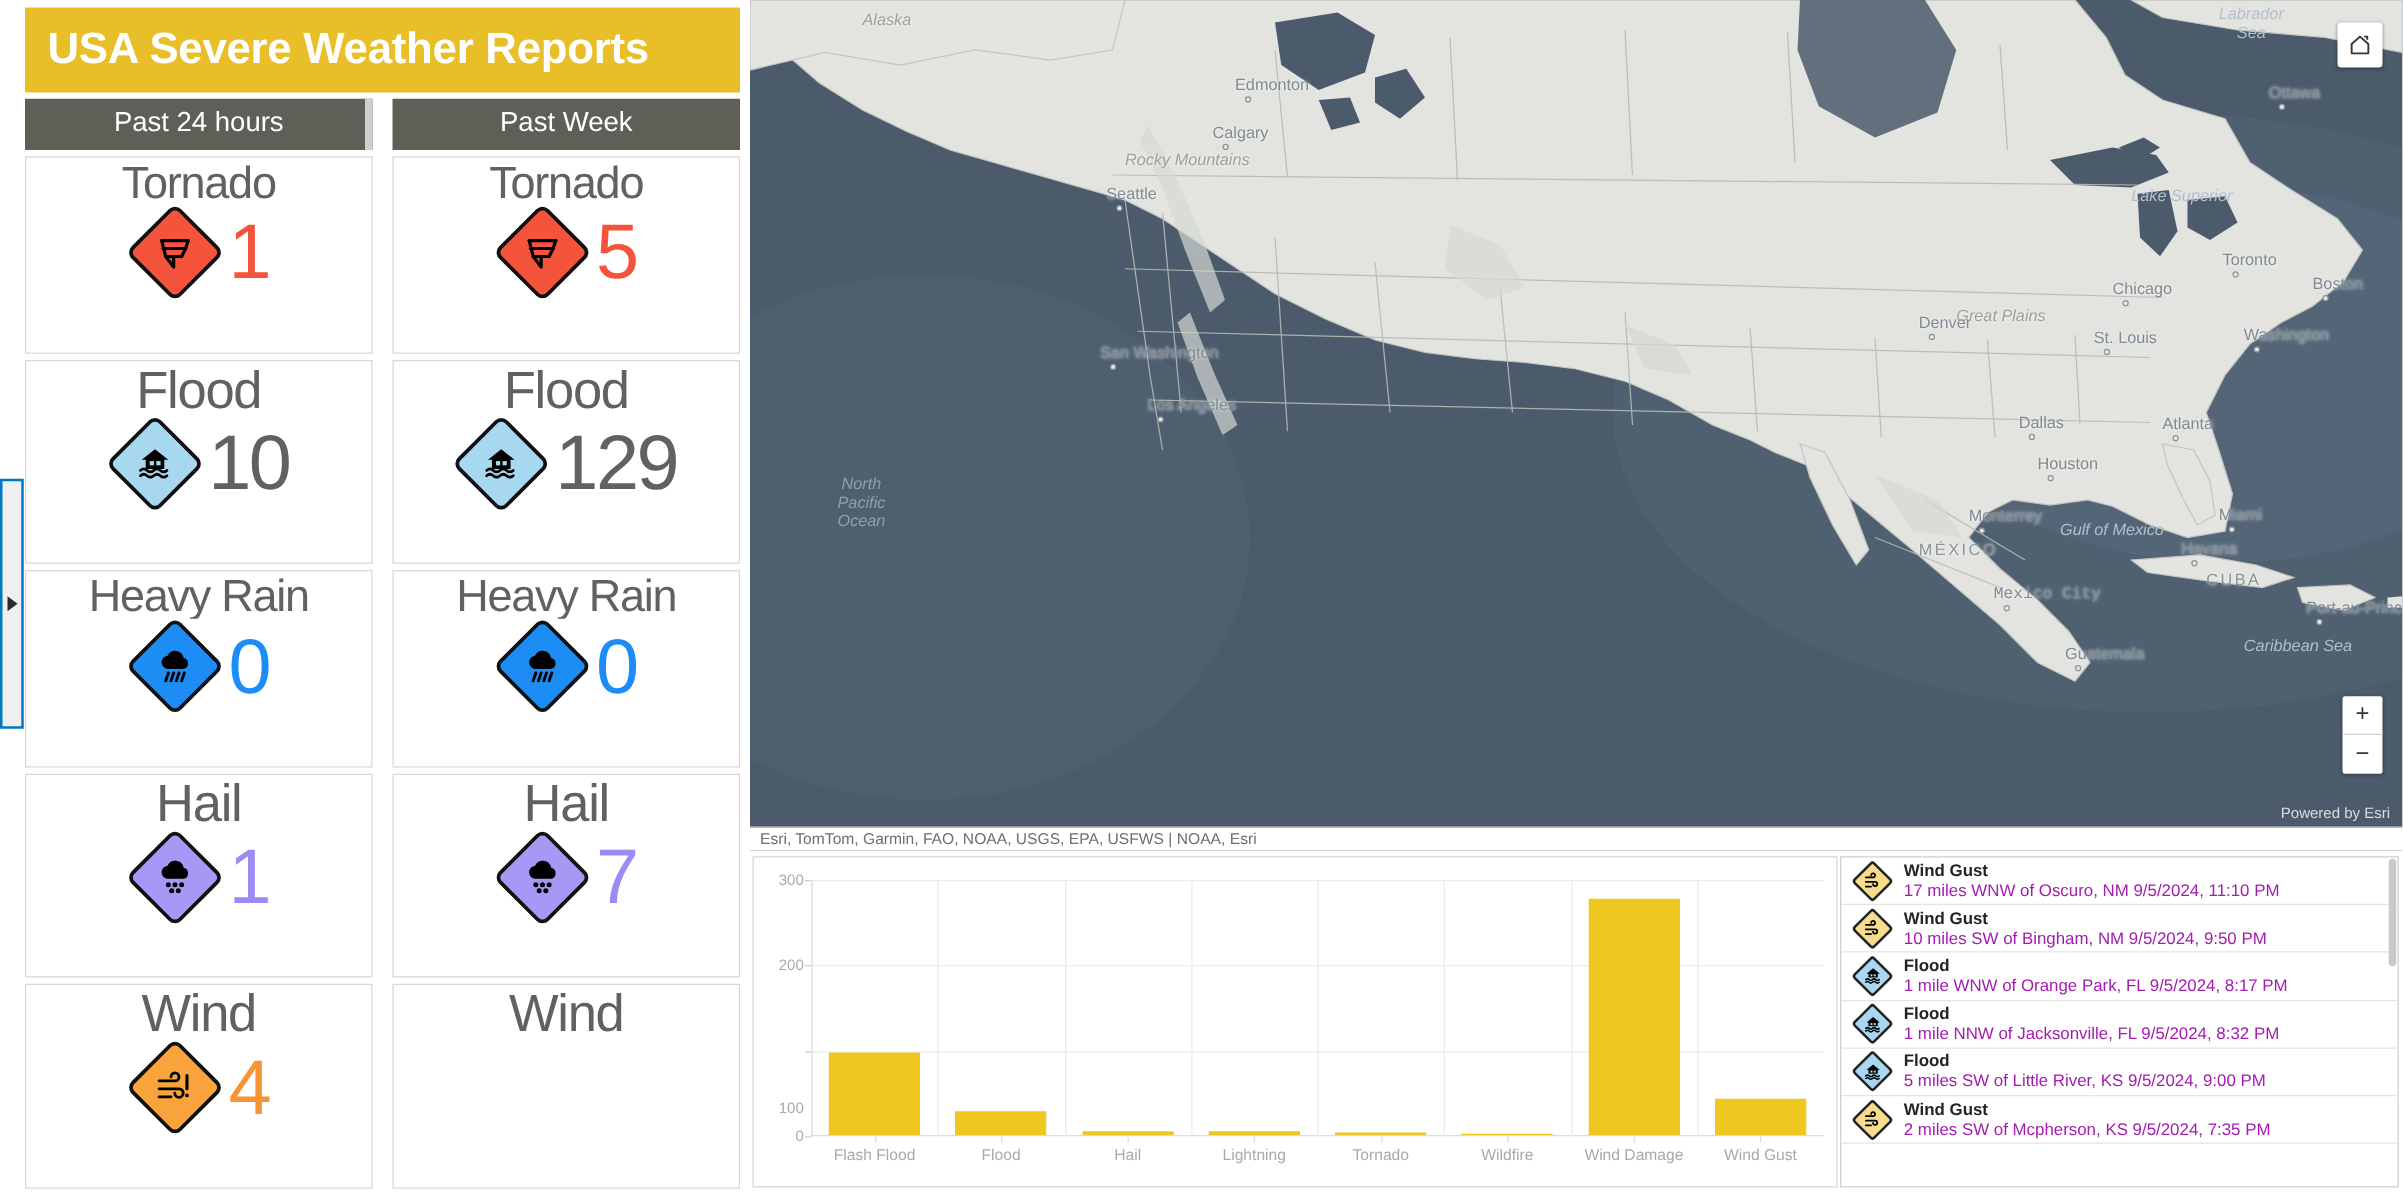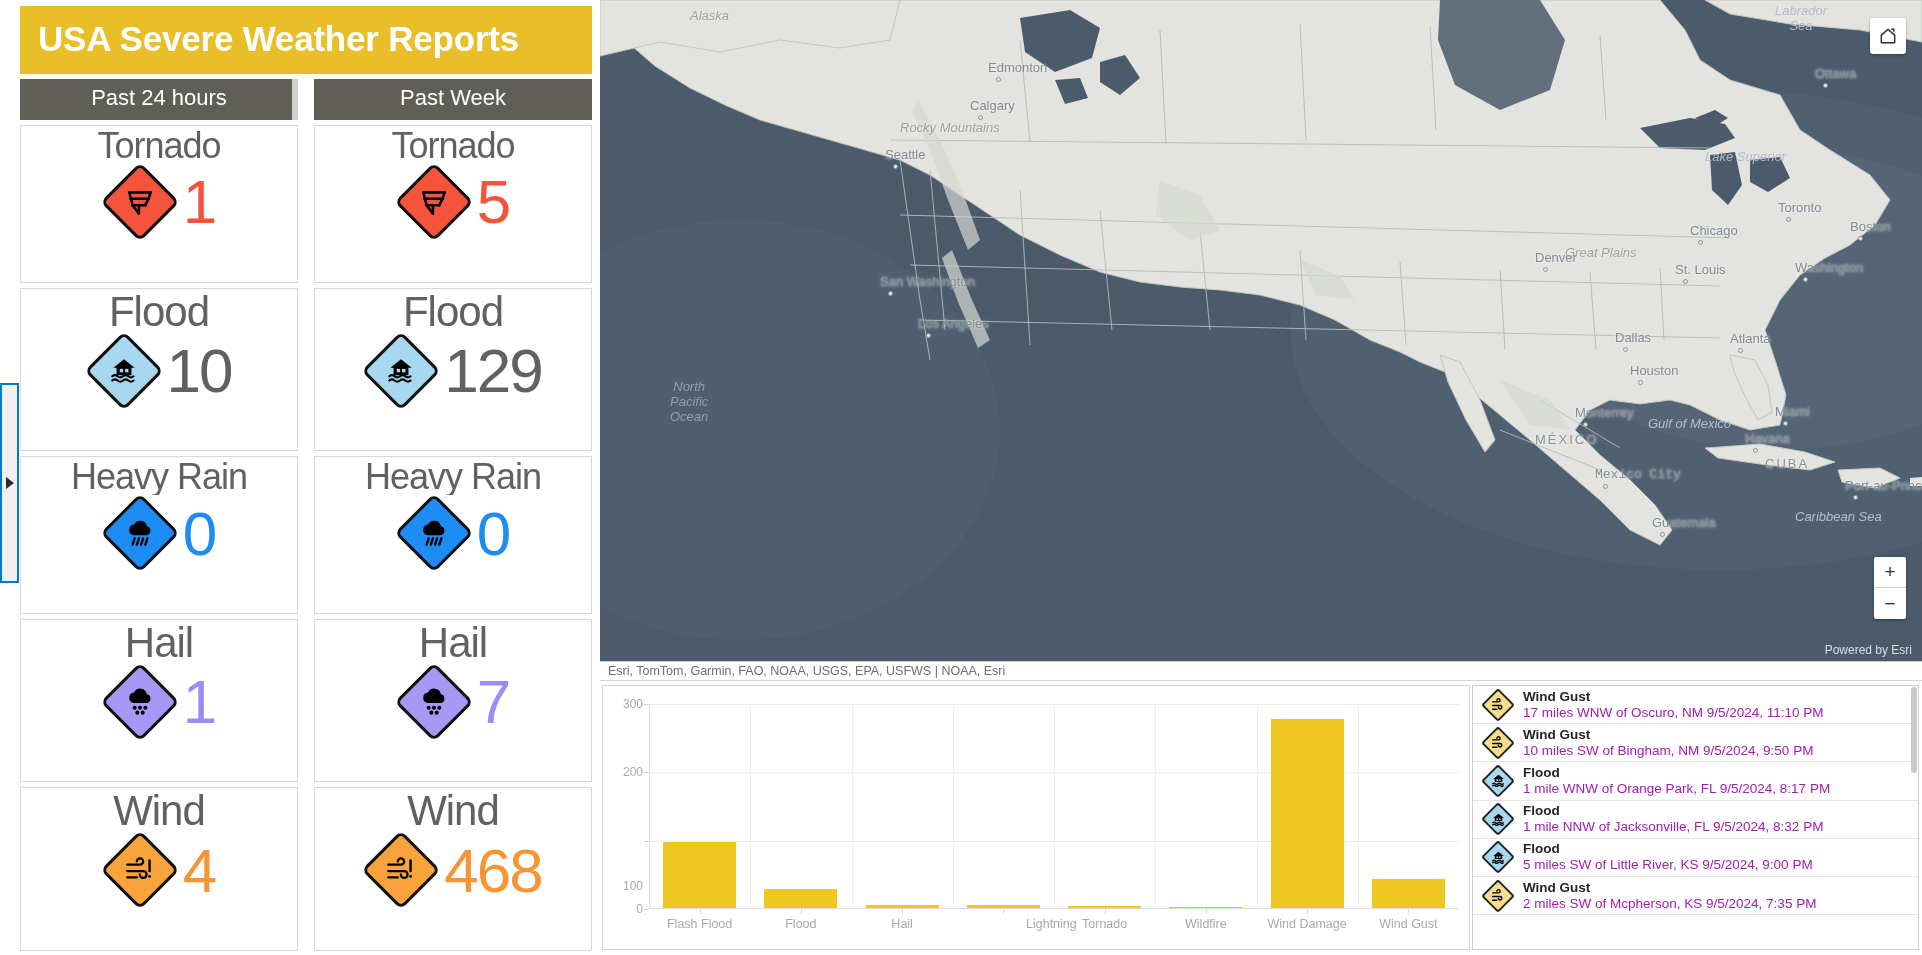--- a/index.html
+++ b/index.html
@@ -413,39 +413,20 @@
                   </g>
                   <circle cx="25" cy="22" r="1.4" fill="#000"></circle>
                 </svg>
               </div>
             </div>
             <div class="stat-value" style="color: rgb(247, 148, 51);">4</div>
           </div>
         </div>
         <div class="stat-card">
           <div class="stat-label">Wind</div>
-          <div class="stat-row">
-            <div class="dia">
-              <div class="shape" style="background:#f9a33c"></div>
-              <div class="glyph">
-                <svg width="34" height="34" viewBox="0 0 32 32">
-                  <g fill="none" stroke="#000" stroke-width="2.1" stroke-linecap="round">
-                    <path d="M4 11 H16 a3 3 0 1 0 -3 -3"></path>
-                    <path d="M4 17 H19 a3.2 3.2 0 1 1 -3.2 3.2"></path>
-                    <path d="M4 23 H13"></path>
-                  </g>
-                  <g stroke="#000" stroke-width="2.3" stroke-linecap="round">
-                    <path d="M25 7 V17"></path>
-                  </g>
-                  <circle cx="25" cy="22" r="1.4" fill="#000"></circle>
-                </svg>
-              </div>
-            </div>
-            <div class="stat-value" style="color: rgb(247, 148, 51);">468</div>
-          </div>
         </div>
       </div>
   </div>
 
   <div id="map-col">
 
     <div id="map-wrap">
       <svg id="map-canvas" viewBox="0 0 1322 662" preserveAspectRatio="none">
         <rect x="0" y="0" width="1322" height="662" fill="#4b5b6b"></rect>
 
@@ -618,21 +599,21 @@
             <div class="grid-v" style="left: 12.5%;"></div>
             <div class="bar" title="Flood: 28" style="left: 14.25%; width: 9%; height: 9.33333%; background: rgb(238, 199, 32);"></div>
             <div class="x-tick-label" style="left: 18.75%;">Flood</div>
             <div class="x-tick-mark" style="left: 18.75%; top: 100%;"></div>
             <div class="grid-v" style="left: 25%;"></div>
             <div class="bar" title="Hail: 5" style="left: 26.75%; width: 9%; height: 1.66667%; background: rgb(238, 199, 32);"></div>
             <div class="x-tick-label" style="left: 31.25%;">Hail</div>
             <div class="x-tick-mark" style="left: 31.25%; top: 100%;"></div>
             <div class="grid-v" style="left: 37.5%;"></div>
             <div class="bar" title="Lightning: 4" style="left: 39.25%; width: 9%; height: 1.33333%; background: rgb(238, 199, 32);"></div>
-            <div class="x-tick-label" style="left: 43.75%; margin-left: 48px;">Lightning</div>
+            <div class="x-tick-label" style="left: 43.75%;">Lightning</div>
             <div class="x-tick-mark" style="left: 43.75%; top: 100%;"></div>
             <div class="grid-v" style="left: 50%;"></div>
             <div class="bar" title="Tornado: 3" style="left: 51.75%; width: 9%; height: 1%; background: rgb(238, 199, 32);"></div>
             <div class="x-tick-label" style="left: 56.25%;">Tornado</div>
             <div class="x-tick-mark" style="left: 56.25%; top: 100%;"></div>
             <div class="grid-v" style="left: 62.5%;"></div>
             <div class="bar" title="Wildfire: 1" style="left: 64.25%; width: 9%; height: 0.6%; background: rgb(238, 199, 32);"></div>
             <div class="x-tick-label" style="left: 68.75%;">Wildfire</div>
             <div class="x-tick-mark" style="left: 68.75%; top: 100%;"></div>
             <div class="grid-v" style="left: 75%;"></div>

